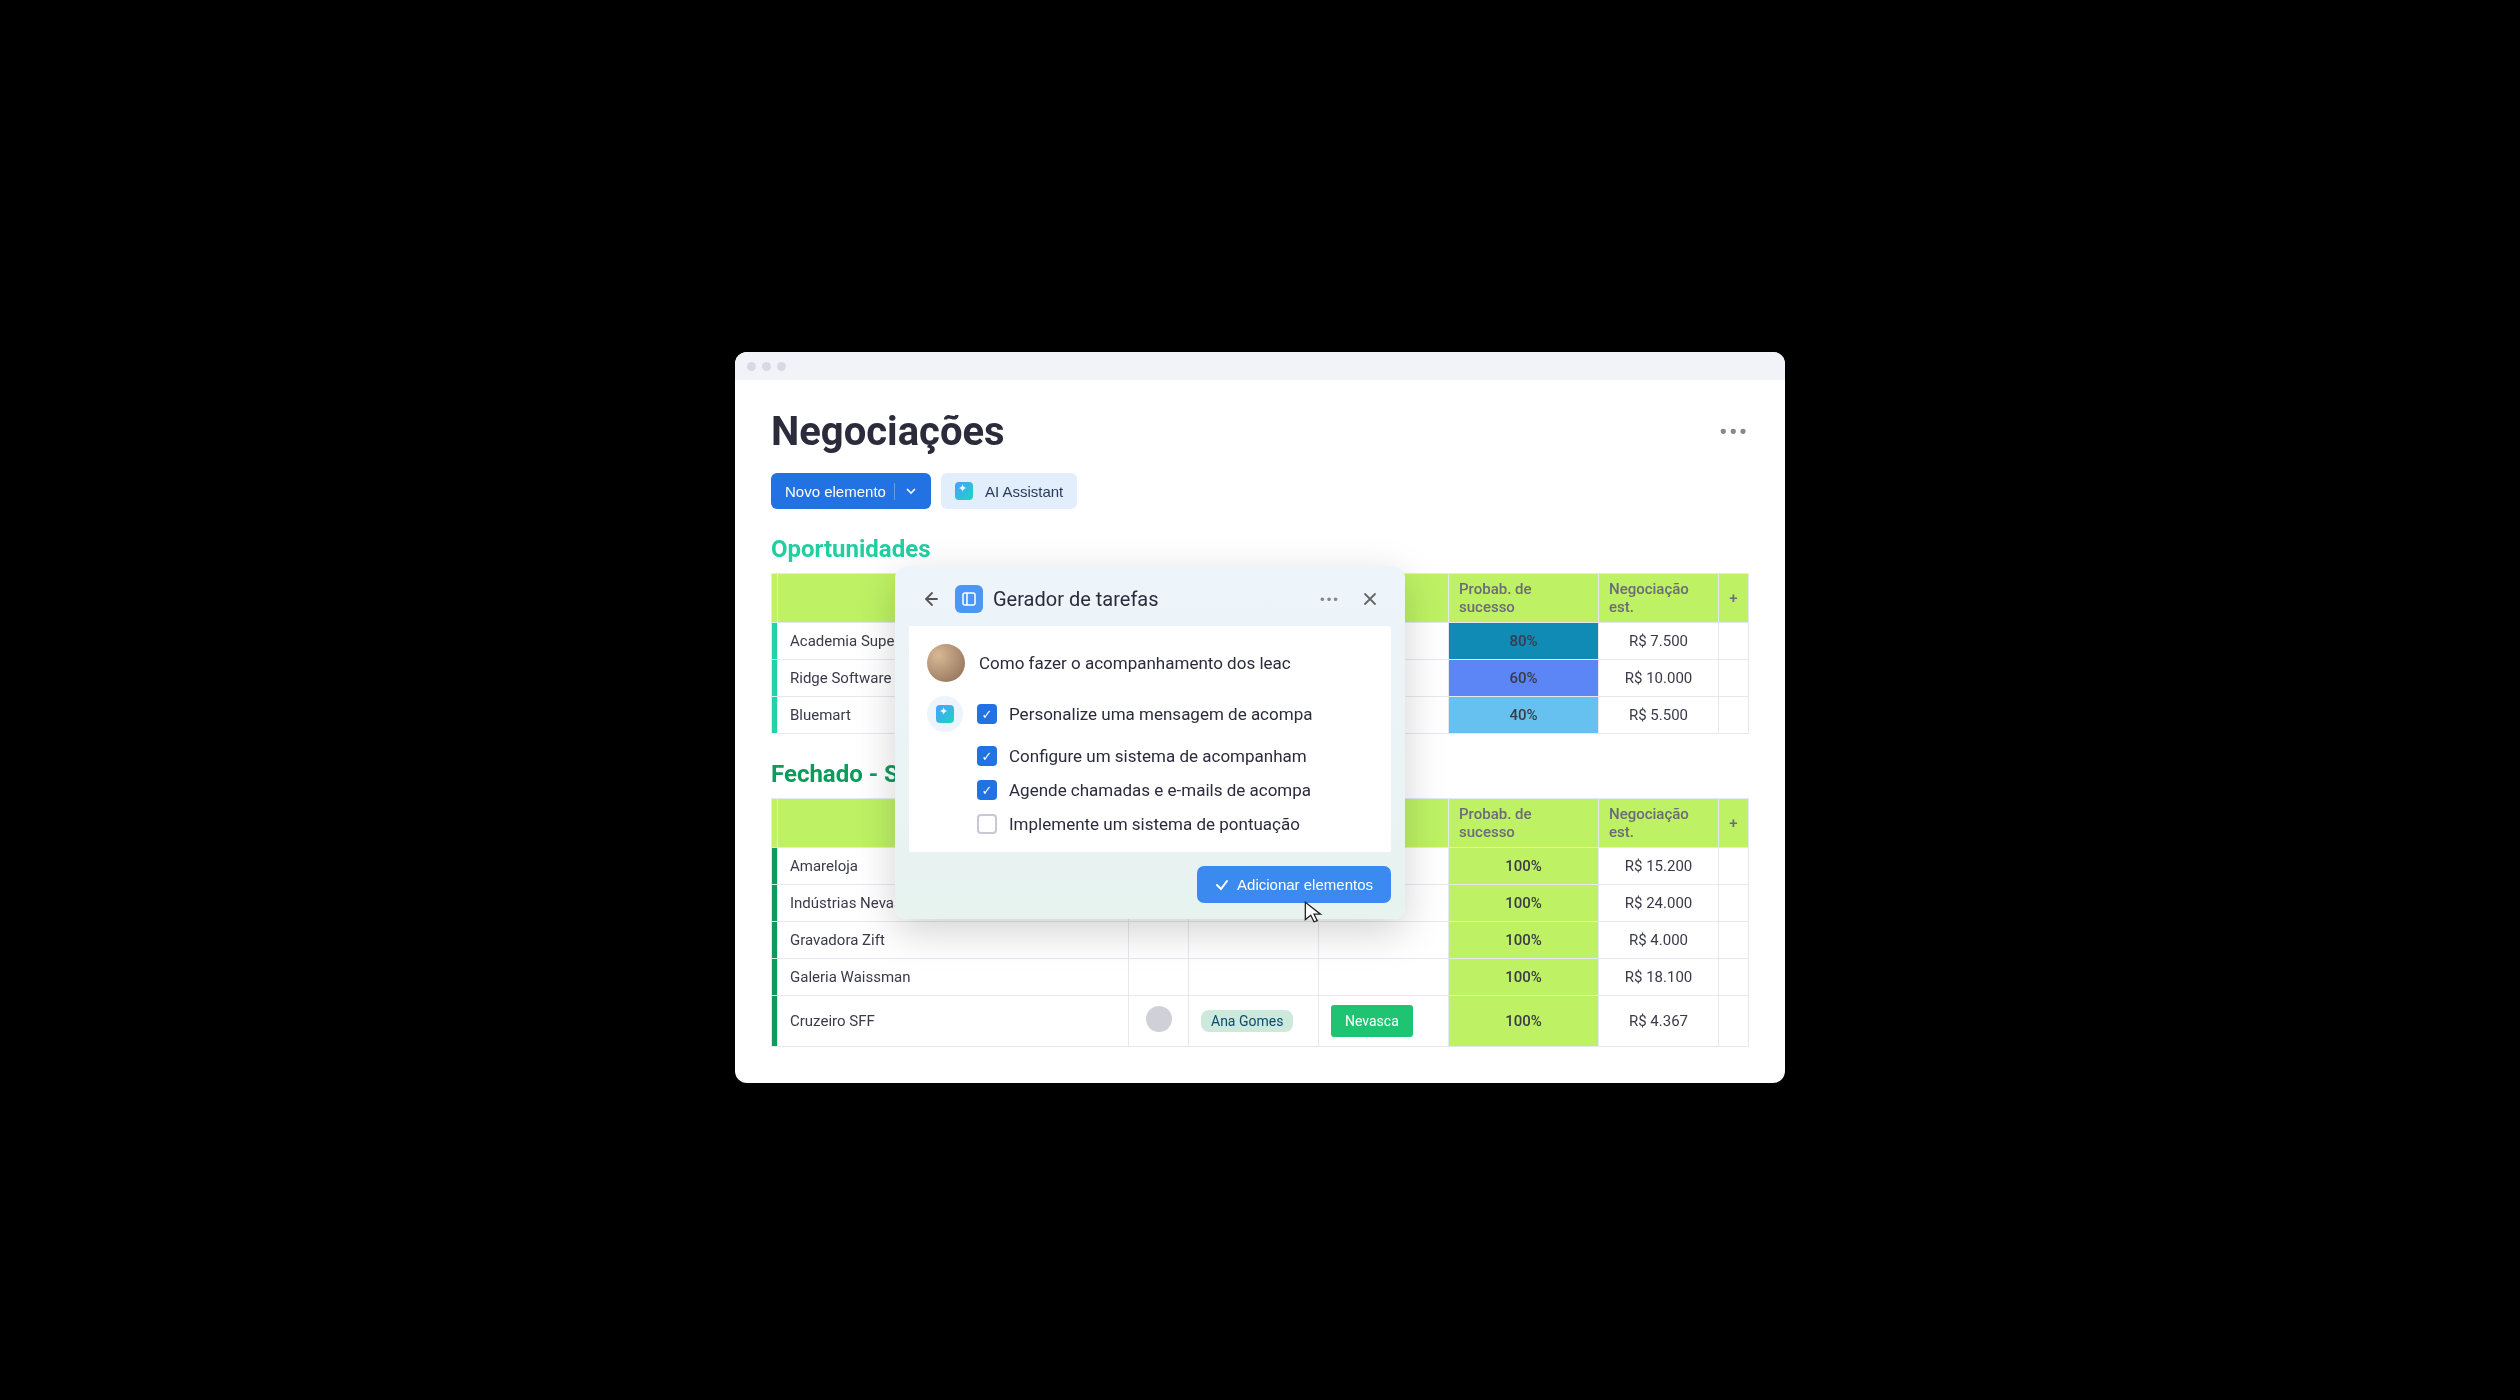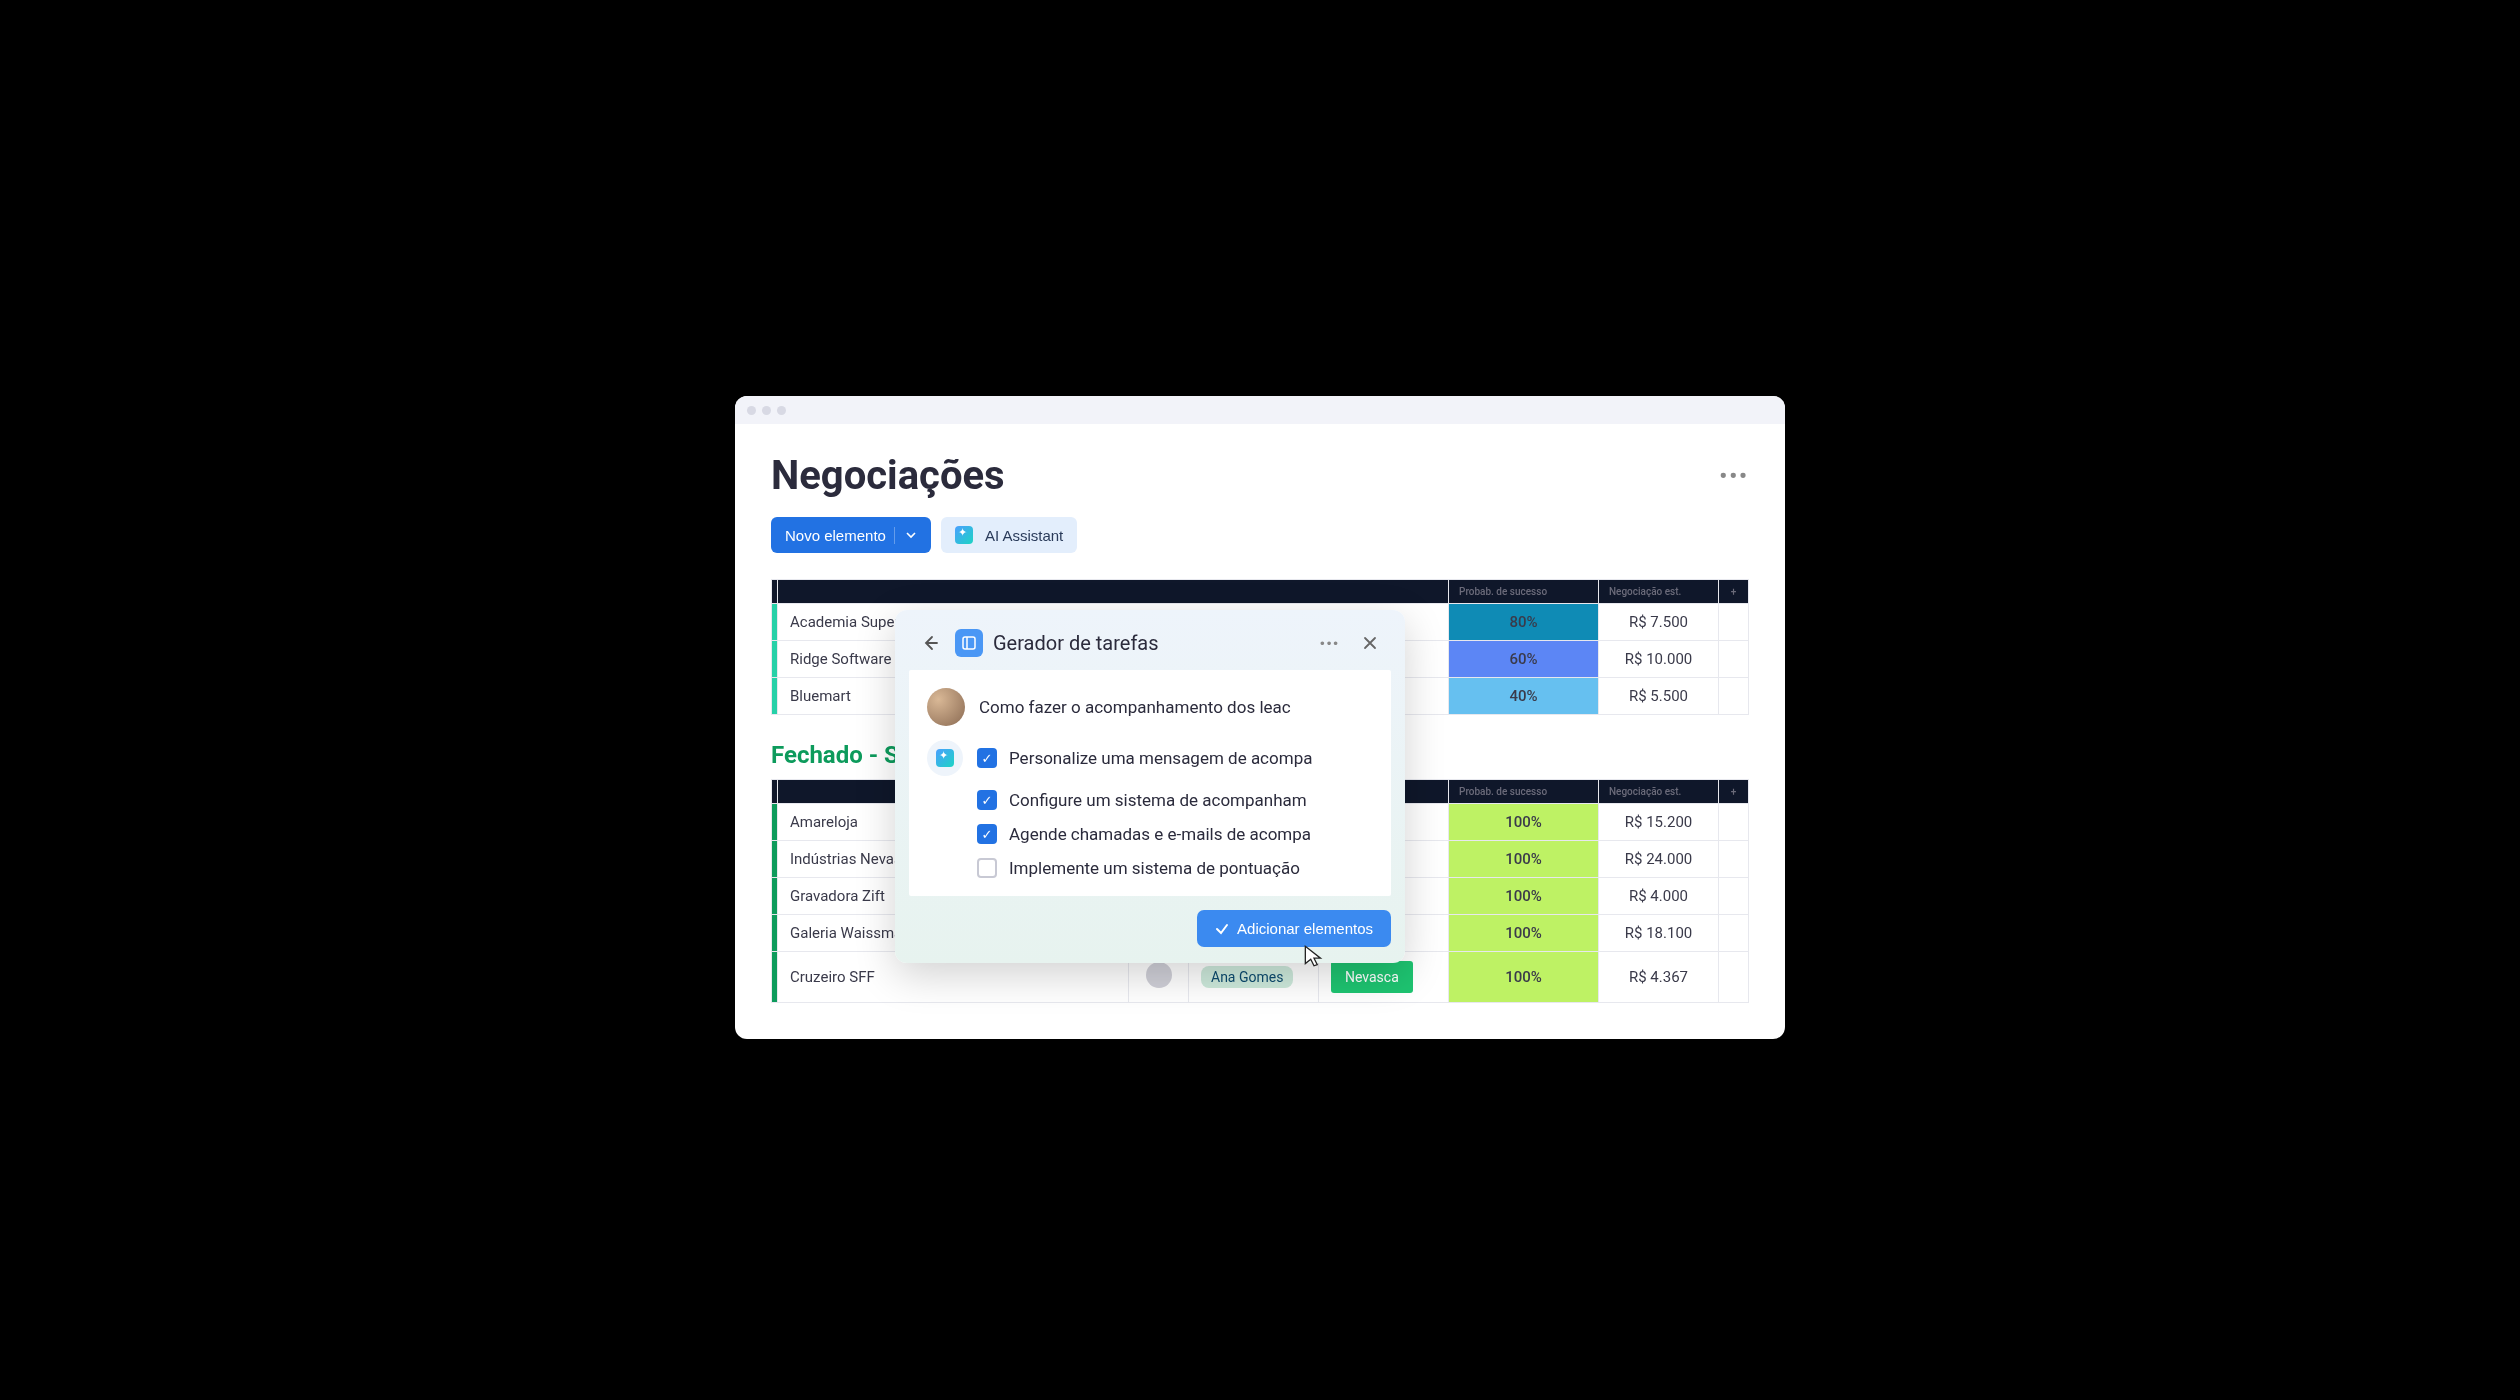--- a/index.html
+++ b/index.html
@@ -65,26 +65,26 @@
     .section-title {
       font-size: 24px;
       font-weight: 700;
       margin: 8px 0 10px;
     }
     .section-title.green1 { color: #1fcfa0; }
     .section-title.green2 { color: #0d9b5c; }
     .board-table { width: 100%; border-collapse: collapse; }
     .board-table th {
       text-align: left;
-      font-size: 10px;
+      font-size: 15px;
       font-weight: 500;
       color: #6b6b7a;
       padding: 6px 10px;
       border: 1px solid #e7e8ee;
-      background: #0f172a;
+      background: #bef264;
     }
     .board-table th:last-child { width: 30px; text-align:center; }
     .board-table td {
       border: 1px solid #e7e8ee;
       padding: 9px 12px;
       font-size: 15px;
       color: #3a3a4a;
       vertical-align: middle;
     }
     .row-handle { width: 6px; padding: 0 !important; }
@@ -157,20 +157,21 @@
               <path d="M2 4 L6 8 L10 4" stroke="#fff" stroke-width="1.6" fill="none"></path>
             </svg>
         </span>
       </button>
       <button class="btn btn-ai">
         <span class="ai-logo"></span>
         <span>AI Assistant</span>
       </button>
     </div>
 
+    <div class="section-title green1">Oportunidades</div>
     <table class="board-table">
       <thead>
         <tr>
           <th class="row-handle hg1"></th>
           <th colspan="4"></th>
           <th>Probab. de sucesso</th>
           <th>Negociação est.</th>
           <th>+</th>
         </tr>
       </thead>

